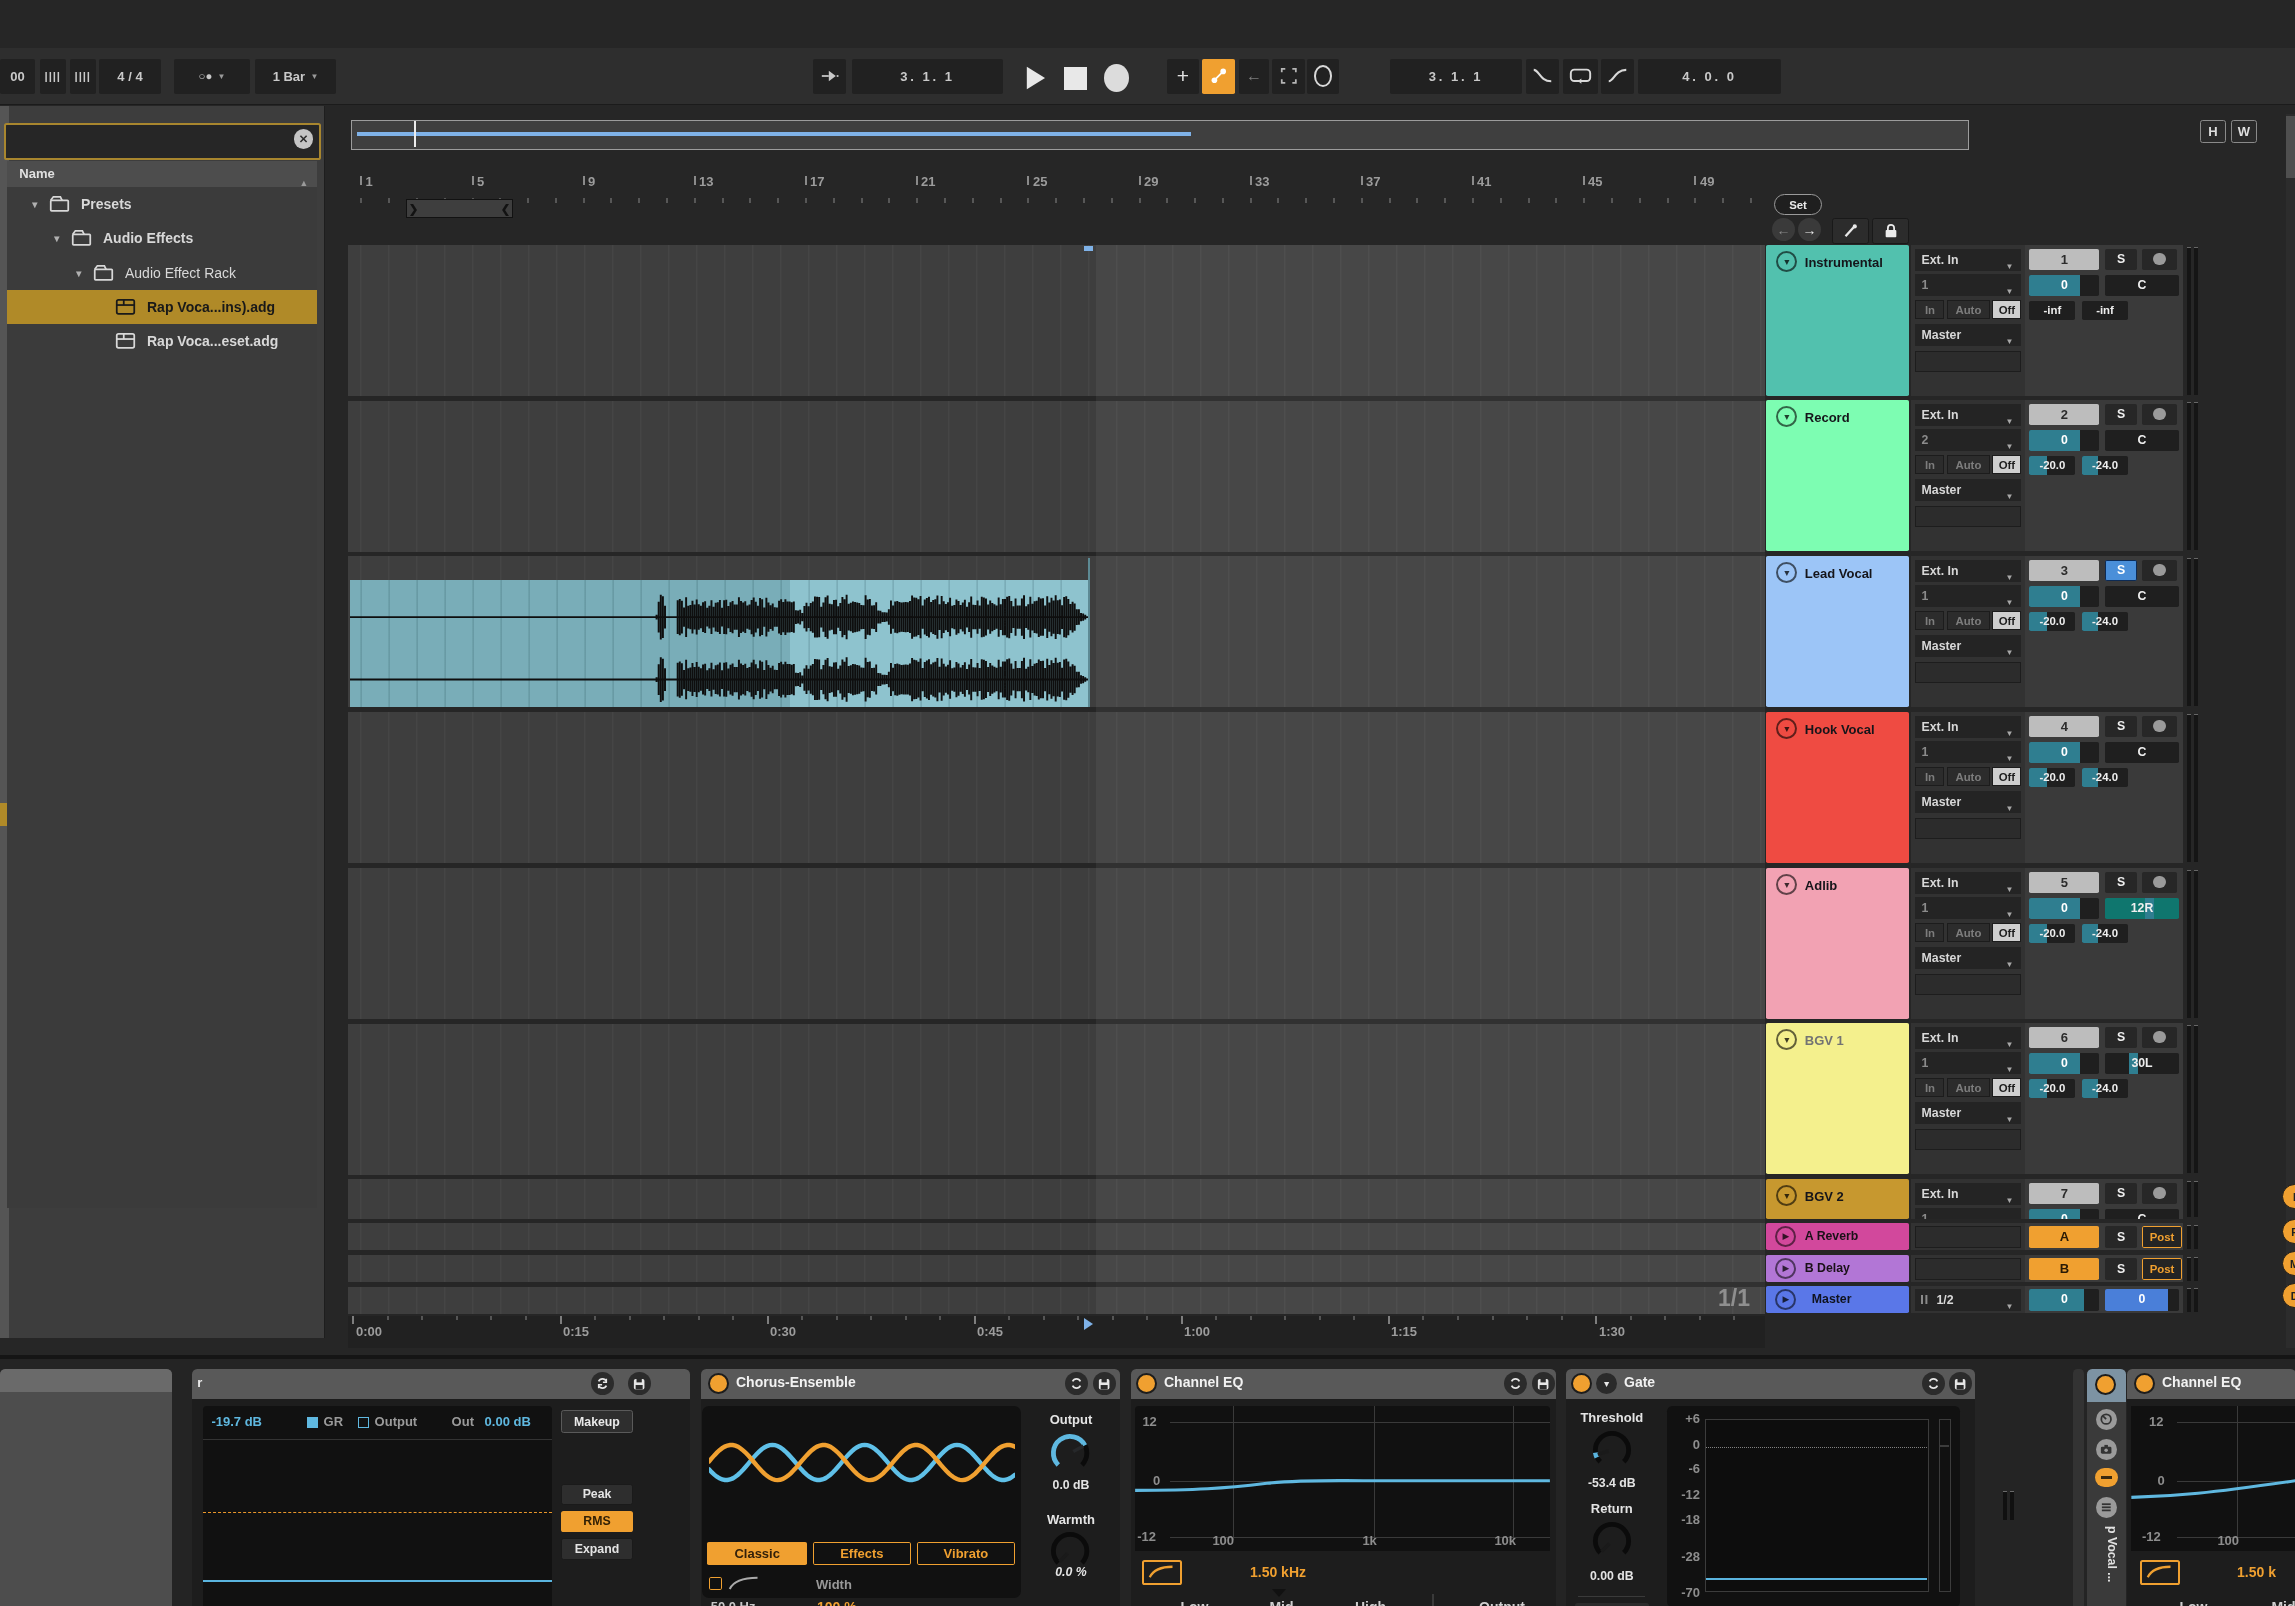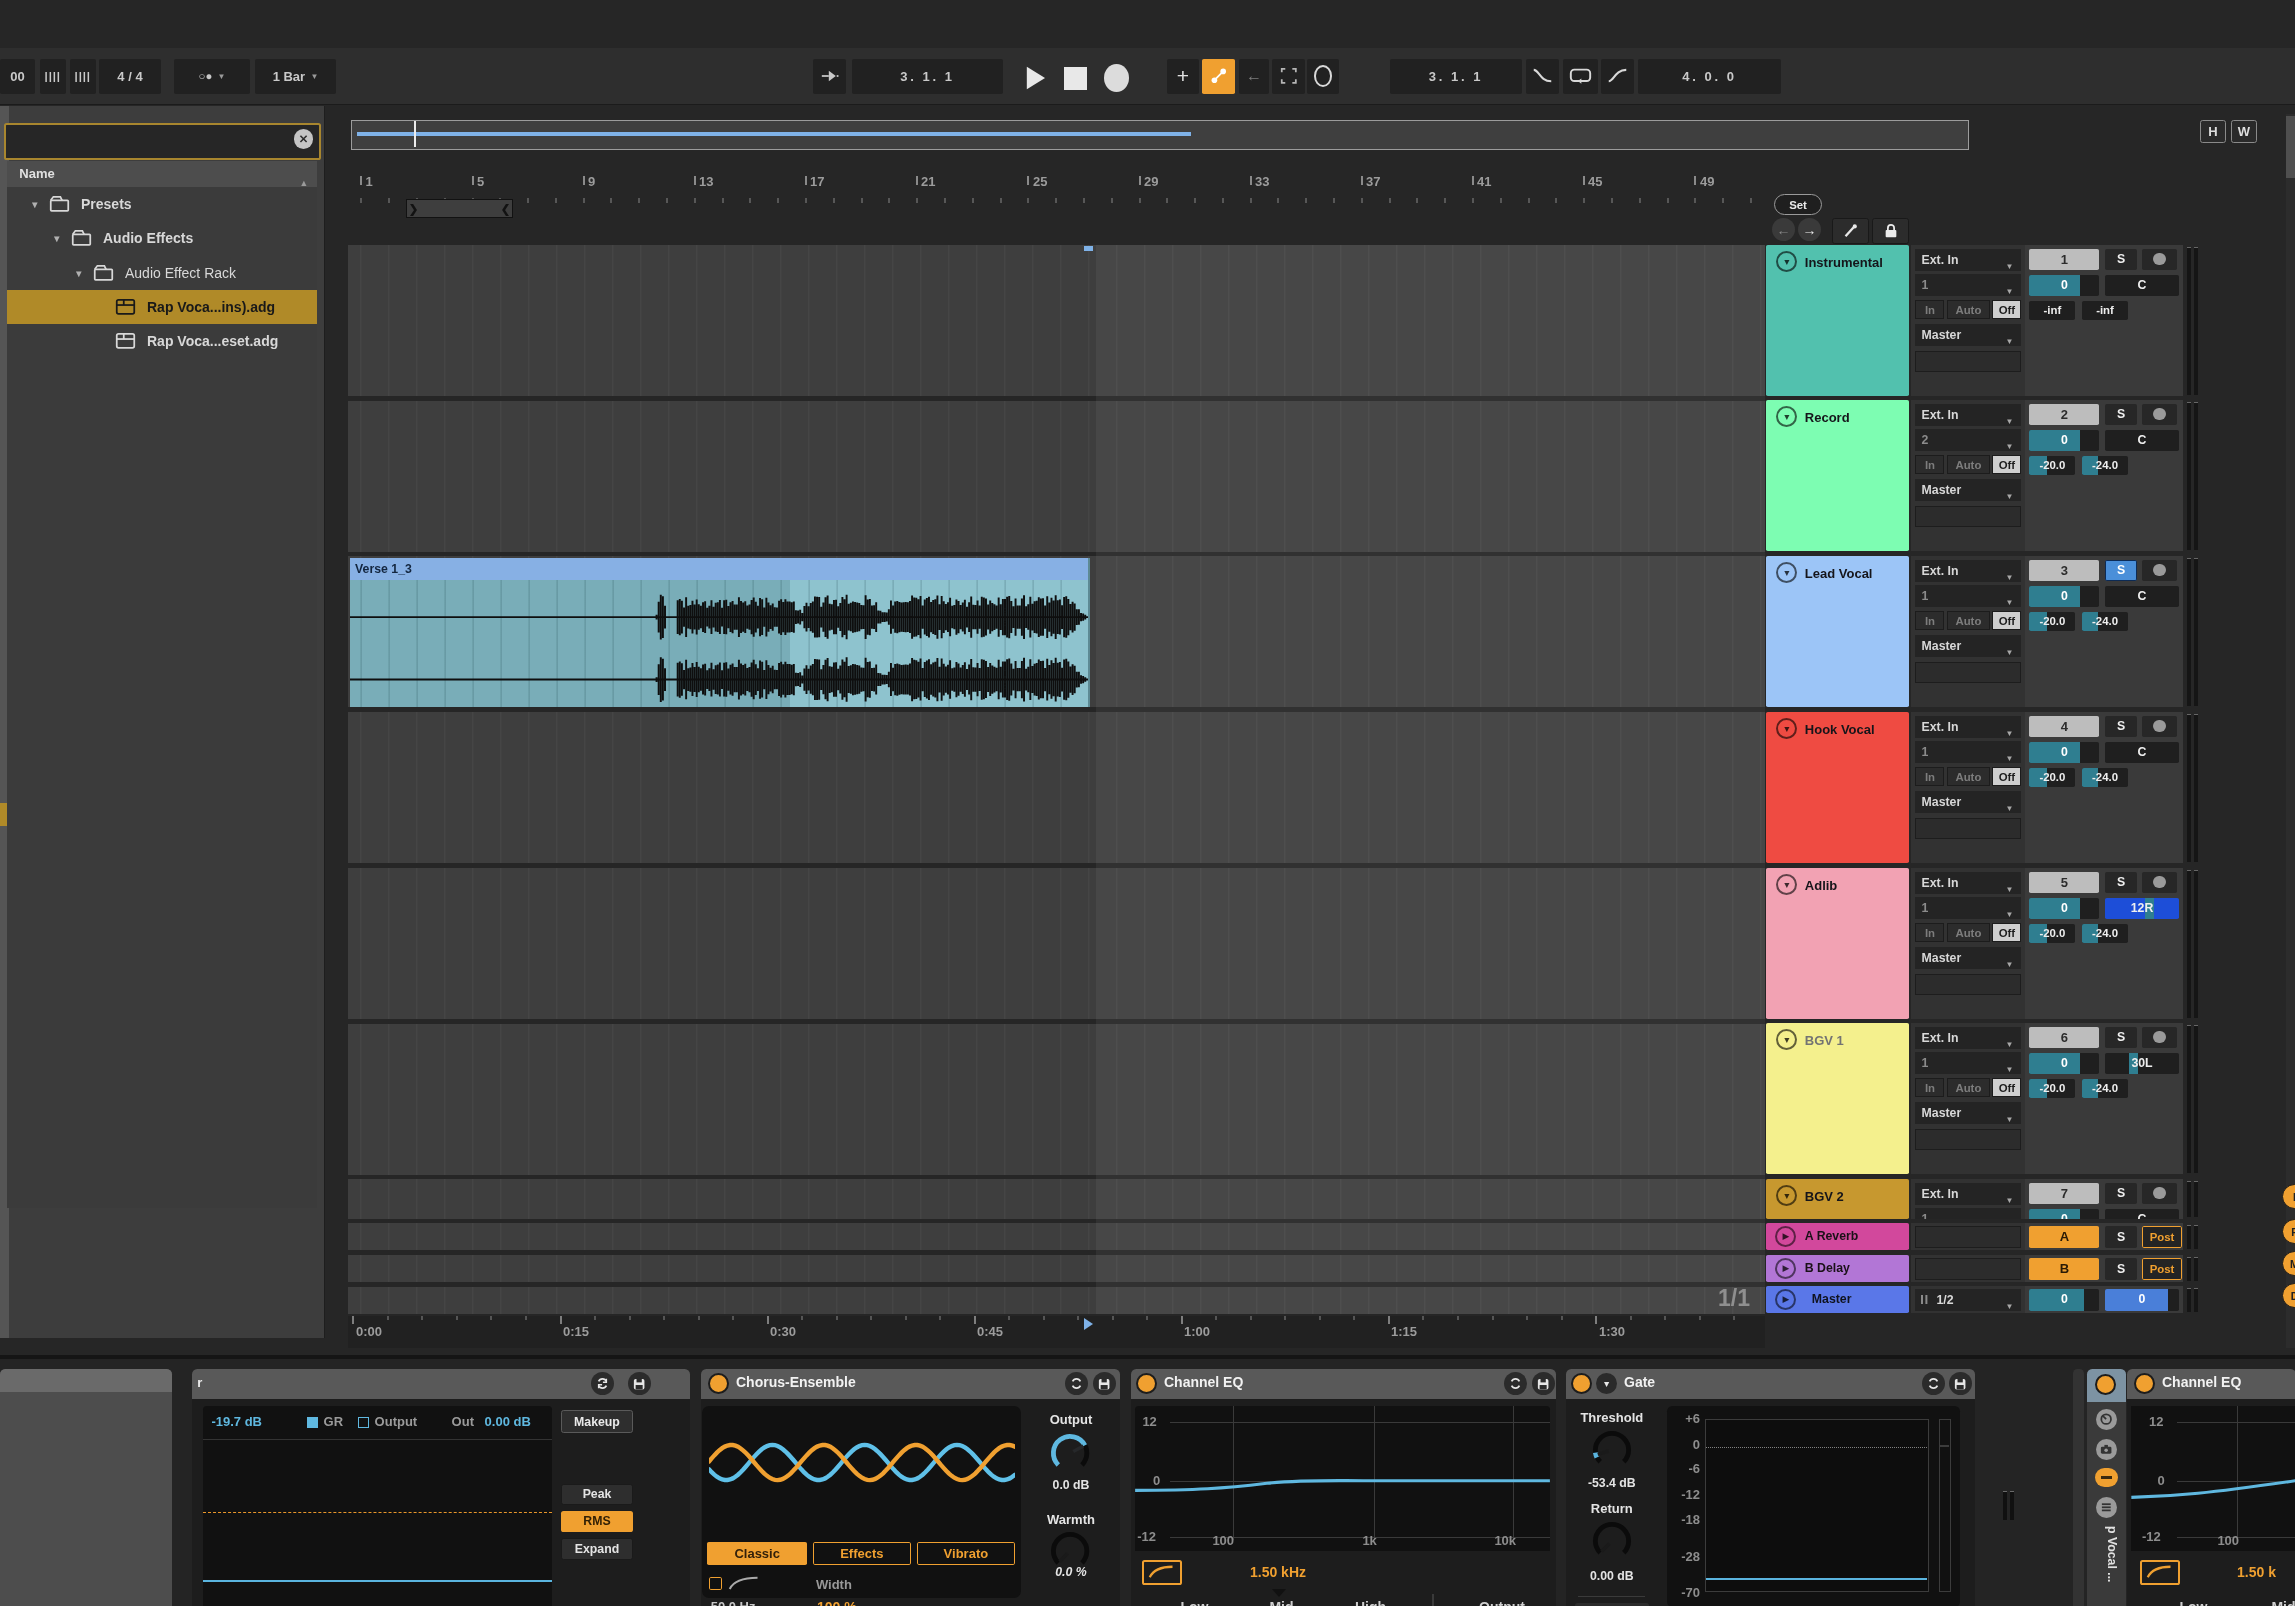--- a/index.html
+++ b/index.html
@@ -316,21 +316,20 @@
       <div style="position: absolute; left: 0px; top: 623px; width: 1417px; height: 151px; background: repeating-linear-gradient(90deg, rgba(255, 255, 255, 0.05) 0px, rgba(255, 255, 255, 0.05) 1.3px, transparent 1.3px, transparent 28px) 12.3px 0px rgb(62, 62, 62);"></div>
       <div style="position: absolute; left: 0px; top: 779px; width: 1417px; height: 151px; background: repeating-linear-gradient(90deg, rgba(255, 255, 255, 0.05) 0px, rgba(255, 255, 255, 0.05) 1.3px, transparent 1.3px, transparent 28px) 12.3px 0px rgb(62, 62, 62);"></div>
       <div style="position: absolute; left: 0px; top: 934px; width: 1417px; height: 40px; background: repeating-linear-gradient(90deg, rgba(255, 255, 255, 0.05) 0px, rgba(255, 255, 255, 0.05) 1.3px, transparent 1.3px, transparent 28px) 12.3px 0px rgb(62, 62, 62);"></div>
       <div style="position: absolute; left: 0px; top: 978px; width: 1417px; height: 27px; background: repeating-linear-gradient(90deg, rgba(255, 255, 255, 0.05) 0px, rgba(255, 255, 255, 0.05) 1.3px, transparent 1.3px, transparent 28px) 12.3px 0px rgb(62, 62, 62);"></div>
       <div style="position: absolute; left: 0px; top: 1010px; width: 1417px; height: 27px; background: repeating-linear-gradient(90deg, rgba(255, 255, 255, 0.05) 0px, rgba(255, 255, 255, 0.05) 1.3px, transparent 1.3px, transparent 28px) 12.3px 0px rgb(62, 62, 62);"></div>
       <div style="position: absolute; left: 0px; top: 1042px; width: 1417px; height: 27px; background: repeating-linear-gradient(90deg, rgba(255, 255, 255, 0.05) 0px, rgba(255, 255, 255, 0.05) 1.3px, transparent 1.3px, transparent 28px) 12.3px 0px rgb(62, 62, 62);"></div>
       <div style="position: absolute; left: 748px; top: 0px; width: 669px; height: 1069px; background: rgba(255, 255, 255, 0.05); pointer-events: none;"></div>
       <div style="position: absolute; left: 736px; top: 0.9px; width: 8.8px; height: 5.3px; background: rgb(127, 178, 232);"></div>
       <div style="position: absolute; left: 1344px; top: 1040px; width: 58px; text-align: right; color: rgb(143, 143, 143); font-size: 23px; font-weight: bold;">1/1</div>
       <div style="position: absolute; left: 1.8px; top: 313px; width: 740px; height: 149px;">
-        <div style="position: absolute; left: 0px; top: 0px; width: 740px; height: 22px; background: rgb(135, 176, 228); color: rgb(19, 38, 63); font-weight: bold; font-size: 12.3px; line-height: 22px; padding-left: 5.3px; box-sizing: border-box;">Verse 1_3</div>
         <div style="position: absolute; left: 0px; top: 22px; width: 740px; height: 127px; background: repeating-linear-gradient(90deg, rgba(10, 45, 55, 0.25) 0px, rgba(10, 45, 55, 0.25) 1.3px, transparent 1.3px, transparent 28px) 10.6px 0px rgb(142, 195, 206); overflow: hidden;">
           <div style="position: absolute; left: 0px; top: 0px; width: 440px; height: 127px; background: rgba(15, 60, 70, 0.16);"></div>
           <svg width="740" height="127" style="position: absolute; left: 0px; top: 0px;" viewBox="0 0 841 144">
             <path d="M0 42 H841 M348.4 39.3 V44.7 M350.8 24.6 V59.4 M353.2 16.6 V67.4 M355.6 18.2 V65.8 M358.0 29.0 V55.0 M372.4 22.9 V61.1 M374.8 21.4 V62.6 M377.2 23.5 V60.5 M379.6 31.0 V53.0 M382.0 19.5 V64.5 M384.4 29.0 V55.0 M386.8 28.2 V55.8 M389.2 23.3 V60.7 M391.6 27.8 V56.2 M394.0 22.1 V61.9 M396.4 27.5 V56.5 M398.8 29.2 V54.8 M401.2 25.0 V59.0 M403.6 23.9 V60.1 M406.0 31.3 V52.7 M408.4 29.1 V54.9 M410.8 22.8 V61.2 M413.2 30.3 V53.7 M415.6 25.7 V58.3 M418.0 25.0 V59.0 M420.4 22.7 V61.3 M422.8 31.4 V52.6 M425.2 22.9 V61.1 M427.6 22.4 V61.6 M430.0 29.4 V54.6 M432.4 25.1 V58.9 M434.8 23.7 V60.3 M437.2 27.7 V56.3 M439.6 27.7 V56.3 M442.0 19.4 V64.6 M444.4 23.8 V60.2 M446.8 25.4 V58.6 M449.2 24.0 V60.0 M451.6 28.9 V55.1 M454.0 27.6 V56.4 M456.4 22.5 V61.5 M458.8 19.6 V64.4 M461.2 24.5 V59.5 M463.6 29.0 V55.0 M466.0 20.3 V63.7 M468.4 21.7 V62.3 M470.8 31.0 V53.0 M473.2 20.0 V64.0 M475.6 25.4 V58.6 M478.0 28.5 V55.5 M480.4 26.4 V57.6 M482.8 30.9 V53.1 M485.2 31.0 V53.0 M487.6 23.3 V60.7 M490.0 21.7 V62.3 M492.4 24.7 V59.3 M494.8 21.7 V62.3 M497.2 24.4 V59.6 M499.6 24.4 V59.6 M502.0 25.2 V58.8 M504.4 24.3 V59.7 M506.8 34.3 V49.7 M509.2 34.6 V49.4 M511.6 33.6 V50.4 M514.0 37.4 V46.6 M516.4 29.4 V54.6 M518.8 25.7 V58.3 M521.2 29.6 V54.4 M523.6 25.9 V58.1 M526.0 24.3 V59.7 M528.4 18.7 V65.3 M530.8 18.9 V65.1 M533.2 19.1 V64.9 M535.6 30.2 V53.8 M538.0 25.4 V58.6 M540.4 19.5 V64.5 M542.8 17.5 V66.5 M545.2 26.8 V57.2 M547.6 27.5 V56.5 M550.0 22.5 V61.5 M552.4 22.4 V61.6 M554.8 29.8 V54.2 M557.2 26.1 V57.9 M559.6 19.2 V64.8 M562.0 21.8 V62.2 M564.4 16.7 V67.3 M566.8 26.7 V57.3 M569.2 25.8 V58.2 M571.6 24.2 V59.8 M574.0 24.7 V59.3 M576.4 25.4 V58.6 M578.8 26.0 V58.0 M581.2 28.2 V55.8 M583.6 28.6 V55.4 M586.0 17.1 V66.9 M588.4 21.9 V62.1 M590.8 21.4 V62.6 M593.2 28.9 V55.1 M595.6 28.5 V55.5 M598.0 25.0 V59.0 M600.4 34.6 V49.4 M602.8 34.7 V49.3 M605.2 36.5 V47.5 M607.6 36.5 V47.5 M610.0 36.9 V47.1 M612.4 33.2 V50.8 M614.8 23.2 V60.8 M617.2 28.7 V55.3 M619.6 24.2 V59.8 M622.0 23.6 V60.4 M624.4 24.7 V59.3 M626.8 25.3 V58.7 M629.2 25.1 V58.9 M631.6 24.9 V59.1 M634.0 25.1 V58.9 M636.4 23.8 V60.2 M638.8 17.5 V66.5 M641.2 19.6 V64.4 M643.6 19.9 V64.1 M646.0 21.7 V62.3 M648.4 18.1 V65.9 M650.8 28.8 V55.2 M653.2 22.1 V61.9 M655.6 20.4 V63.6 M658.0 18.9 V65.1 M660.4 24.7 V59.3 M662.8 22.7 V61.3 M665.2 21.7 V62.3 M667.6 17.5 V66.5 M670.0 27.3 V56.7 M672.4 18.0 V66.0 M674.8 24.0 V60.0 M677.2 27.0 V57.0 M679.6 25.1 V58.9 M682.0 20.1 V63.9 M684.4 29.2 V54.8 M686.8 28.3 V55.7 M689.2 22.0 V62.0 M691.6 23.7 V60.3 M694.0 28.3 V55.7 M696.4 25.5 V58.5 M698.8 22.4 V61.6 M701.2 30.1 V53.9 M703.6 25.0 V59.0 M706.0 18.5 V65.5 M708.4 28.1 V55.9 M710.8 28.2 V55.8 M713.2 23.1 V60.9 M715.6 28.9 V55.1 M718.0 19.0 V65.0 M720.4 19.6 V64.4 M722.8 21.0 V63.0 M725.2 27.8 V56.2 M727.6 23.2 V60.8 M730.0 25.9 V58.1 M732.4 27.4 V56.6 M734.8 28.7 V55.3 M737.2 19.6 V64.4 M739.6 27.4 V56.6 M742.0 21.5 V62.5 M744.4 21.5 V62.5 M746.8 18.8 V65.2 M749.2 18.0 V66.0 M751.6 23.8 V60.2 M754.0 29.6 V54.4 M756.4 20.8 V63.2 M758.8 28.8 V55.2 M761.2 28.8 V55.2 M763.6 20.8 V63.2 M766.0 17.2 V66.8 M768.4 29.6 V54.4 M770.8 27.5 V56.5 M773.2 18.9 V65.1 M775.6 26.7 V57.3 M778.0 24.0 V60.0 M780.4 23.3 V60.7 M782.8 19.3 V64.7 M785.2 20.9 V63.1 M787.6 20.7 V63.3 M790.0 28.8 V55.2 M792.4 18.2 V65.8 M794.8 25.4 V58.6 M797.2 20.1 V63.9 M799.6 23.1 V60.9 M802.0 17.2 V66.8 M804.4 22.9 V61.1 M806.8 22.1 V61.9 M809.2 28.5 V55.5 M811.6 19.2 V64.8 M814.0 18.4 V65.6 M816.4 21.4 V62.6 M818.8 27.1 V56.9 M821.2 24.6 V59.4 M823.6 26.4 V57.6 M826.0 33.1 V50.9 M828.4 33.2 V50.8 M830.8 37.2 V46.8 M833.2 37.8 V46.2 M835.6 39.4 V44.6 " stroke="#0e0e0e" stroke-width="2.2" fill="none"></path>
             <path d="M0 113 H841 M348.4 110.3 V115.7 M350.8 95.6 V130.4 M353.2 87.6 V138.4 M355.6 89.2 V136.8 M358.0 100.0 V126.0 M372.4 93.9 V132.1 M374.8 92.4 V133.6 M377.2 94.5 V131.5 M379.6 102.0 V124.0 M382.0 90.5 V135.5 M384.4 100.0 V126.0 M386.8 99.2 V126.8 M389.2 94.3 V131.7 M391.6 98.8 V127.2 M394.0 93.1 V132.9 M396.4 98.5 V127.5 M398.8 100.2 V125.8 M401.2 96.0 V130.0 M403.6 94.9 V131.1 M406.0 102.3 V123.7 M408.4 100.1 V125.9 M410.8 93.8 V132.2 M413.2 101.3 V124.7 M415.6 96.7 V129.3 M418.0 96.0 V130.0 M420.4 93.7 V132.3 M422.8 102.4 V123.6 M425.2 93.9 V132.1 M427.6 93.4 V132.6 M430.0 100.4 V125.6 M432.4 96.1 V129.9 M434.8 94.7 V131.3 M437.2 98.7 V127.3 M439.6 98.7 V127.3 M442.0 90.4 V135.6 M444.4 94.8 V131.2 M446.8 96.4 V129.6 M449.2 95.0 V131.0 M451.6 99.9 V126.1 M454.0 98.6 V127.4 M456.4 93.5 V132.5 M458.8 90.6 V135.4 M461.2 95.5 V130.5 M463.6 100.0 V126.0 M466.0 91.3 V134.7 M468.4 92.7 V133.3 M470.8 102.0 V124.0 M473.2 91.0 V135.0 M475.6 96.4 V129.6 M478.0 99.5 V126.5 M480.4 97.4 V128.6 M482.8 101.9 V124.1 M485.2 102.0 V124.0 M487.6 94.3 V131.7 M490.0 92.7 V133.3 M492.4 95.7 V130.3 M494.8 92.7 V133.3 M497.2 95.4 V130.6 M499.6 95.4 V130.6 M502.0 96.2 V129.8 M504.4 95.3 V130.7 M506.8 105.3 V120.7 M509.2 105.6 V120.4 M511.6 104.6 V121.4 M514.0 108.4 V117.6 M516.4 100.4 V125.6 M518.8 96.7 V129.3 M521.2 100.6 V125.4 M523.6 96.9 V129.1 M526.0 95.3 V130.7 M528.4 89.7 V136.3 M530.8 89.9 V136.1 M533.2 90.1 V135.9 M535.6 101.2 V124.8 M538.0 96.4 V129.6 M540.4 90.5 V135.5 M542.8 88.5 V137.5 M545.2 97.8 V128.2 M547.6 98.5 V127.5 M550.0 93.5 V132.5 M552.4 93.4 V132.6 M554.8 100.8 V125.2 M557.2 97.1 V128.9 M559.6 90.2 V135.8 M562.0 92.8 V133.2 M564.4 87.7 V138.3 M566.8 97.7 V128.3 M569.2 96.8 V129.2 M571.6 95.2 V130.8 M574.0 95.7 V130.3 M576.4 96.4 V129.6 M578.8 97.0 V129.0 M581.2 99.2 V126.8 M583.6 99.6 V126.4 M586.0 88.1 V137.9 M588.4 92.9 V133.1 M590.8 92.4 V133.6 M593.2 99.9 V126.1 M595.6 99.5 V126.5 M598.0 96.0 V130.0 M600.4 105.6 V120.4 M602.8 105.7 V120.3 M605.2 107.5 V118.5 M607.6 107.5 V118.5 M610.0 107.9 V118.1 M612.4 104.2 V121.8 M614.8 94.2 V131.8 M617.2 99.7 V126.3 M619.6 95.2 V130.8 M622.0 94.6 V131.4 M624.4 95.7 V130.3 M626.8 96.3 V129.7 M629.2 96.1 V129.9 M631.6 95.9 V130.1 M634.0 96.1 V129.9 M636.4 94.8 V131.2 M638.8 88.5 V137.5 M641.2 90.6 V135.4 M643.6 90.9 V135.1 M646.0 92.7 V133.3 M648.4 89.1 V136.9 M650.8 99.8 V126.2 M653.2 93.1 V132.9 M655.6 91.4 V134.6 M658.0 89.9 V136.1 M660.4 95.7 V130.3 M662.8 93.7 V132.3 M665.2 92.7 V133.3 M667.6 88.5 V137.5 M670.0 98.3 V127.7 M672.4 89.0 V137.0 M674.8 95.0 V131.0 M677.2 98.0 V128.0 M679.6 96.1 V129.9 M682.0 91.1 V134.9 M684.4 100.2 V125.8 M686.8 99.3 V126.7 M689.2 93.0 V133.0 M691.6 94.7 V131.3 M694.0 99.3 V126.7 M696.4 96.5 V129.5 M698.8 93.4 V132.6 M701.2 101.1 V124.9 M703.6 96.0 V130.0 M706.0 89.5 V136.5 M708.4 99.1 V126.9 M710.8 99.2 V126.8 M713.2 94.1 V131.9 M715.6 99.9 V126.1 M718.0 90.0 V136.0 M720.4 90.6 V135.4 M722.8 92.0 V134.0 M725.2 98.8 V127.2 M727.6 94.2 V131.8 M730.0 96.9 V129.1 M732.4 98.4 V127.6 M734.8 99.7 V126.3 M737.2 90.6 V135.4 M739.6 98.4 V127.6 M742.0 92.5 V133.5 M744.4 92.5 V133.5 M746.8 89.8 V136.2 M749.2 89.0 V137.0 M751.6 94.8 V131.2 M754.0 100.6 V125.4 M756.4 91.8 V134.2 M758.8 99.8 V126.2 M761.2 99.8 V126.2 M763.6 91.8 V134.2 M766.0 88.2 V137.8 M768.4 100.6 V125.4 M770.8 98.5 V127.5 M773.2 89.9 V136.1 M775.6 97.7 V128.3 M778.0 95.0 V131.0 M780.4 94.3 V131.7 M782.8 90.3 V135.7 M785.2 91.9 V134.1 M787.6 91.7 V134.3 M790.0 99.8 V126.2 M792.4 89.2 V136.8 M794.8 96.4 V129.6 M797.2 91.1 V134.9 M799.6 94.1 V131.9 M802.0 88.2 V137.8 M804.4 93.9 V132.1 M806.8 93.1 V132.9 M809.2 99.5 V126.5 M811.6 90.2 V135.8 M814.0 89.4 V136.6 M816.4 92.4 V133.6 M818.8 98.1 V127.9 M821.2 95.6 V130.4 M823.6 97.4 V128.6 M826.0 104.1 V121.9 M828.4 104.2 V121.8 M830.8 108.2 V117.8 M833.2 108.8 V117.2 M835.6 110.4 V115.6 " stroke="#0e0e0e" stroke-width="2.2" fill="none"></path>
           </svg>
         </div>
         <div style="position: absolute; left: 738px; top: 0px; width: 1.8px; height: 149px; background: rgb(93, 138, 148);"></div>
       </div>
     </div>
@@ -594,21 +593,21 @@
         <div style="position: absolute; left: 261px; top: 0px; width: 158px; height: 151px; background: rgb(58, 58, 58);">
           <div style="position: absolute; left: 4.4px; top: 3.5px; width: 70px; height: 21px; background: rgb(189, 189, 189); color: rgb(44, 44, 44); font-weight: bold; font-size: 13px; border-radius: 1.8px; display: flex; align-items: center; justify-content: center;">5</div>
           <div style="position: absolute; left: 80px; top: 3.5px; width: 32px; height: 21px; border-radius: 1.8px; display: flex; align-items: center; justify-content: center; font-weight: bold; font-size: 12.3px; background: rgb(39, 39, 39); color: rgb(239, 239, 239);">S</div>
           <div style="position: absolute; left: 117px; top: 3.5px; width: 35px; height: 21px; background: rgb(39, 39, 39); border-radius: 1.8px; display: flex; align-items: center; justify-content: center;">
             <div style="position: static; width: 12.3px; height: 12.3px; border-radius: 50%; background: rgb(154, 154, 154);"></div>
           </div>
           <div style="position: absolute; left: 4.4px; top: 30px; width: 70px; height: 21px; background: rgb(31, 31, 31); border-radius: 1.8px; overflow: hidden;">
             <div style="position: absolute; left: 0px; top: 0px; width: 72%; height: 100%; background: rgb(47, 126, 144);"></div>
             <div style="position: absolute; left: 0px; top: 2.6px; width: 100%; text-align: center; color: rgb(255, 255, 255); font-weight: bold; font-size: 12.3px;">0</div>
           </div>
-          <div style="position: absolute; left: 80px; top: 30px; width: 74px; height: 21px; background: #1d4ed8; border-radius: 1.8px; overflow: hidden;">
+          <div style="position: absolute; left: 80px; top: 30px; width: 74px; height: 21px; background: #0f766e; border-radius: 1.8px; overflow: hidden;">
             <div style="position: absolute; left: 40px; top: 0px; width: 8.8px; height: 100%; background: rgb(47, 126, 144);"></div>
             <div style="position: absolute; left: 0px; top: 2.6px; width: 100%; text-align: center; color: rgb(239, 239, 239); font-weight: bold; font-size: 12.3px;">12R</div>
           </div>
           <div style="position: absolute; left: 4.4px; top: 56px; width: 46px; height: 19.4px; background: rgb(31, 31, 31); border-radius: 1.8px; overflow: hidden;">
             <div style="position: absolute; left: 0px; top: 0px; width: 38%; height: 100%; background: rgb(47, 126, 144);"></div>
             <div style="position: absolute; left: 0px; top: 2.6px; width: 100%; text-align: center; color: rgb(238, 238, 238); font-weight: bold; font-size: 11.4px;">-20.0</div>
           </div>
           <div style="position: absolute; left: 57px; top: 56px; width: 46px; height: 19.4px; background: rgb(31, 31, 31); border-radius: 1.8px; overflow: hidden;">
             <div style="position: absolute; left: 0px; top: 0px; width: 34%; height: 100%; background: rgb(47, 126, 144);"></div>
             <div style="position: absolute; left: 0px; top: 2.6px; width: 100%; text-align: center; color: rgb(238, 238, 238); font-weight: bold; font-size: 11.4px;">-24.0</div>

